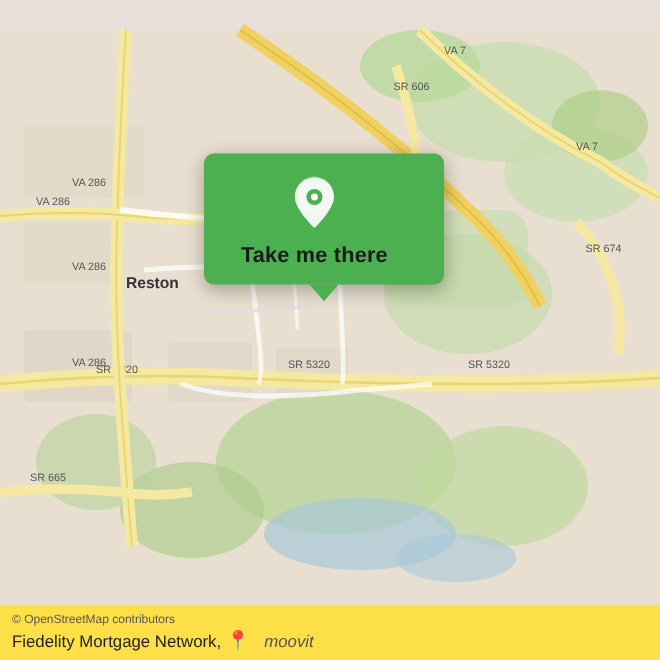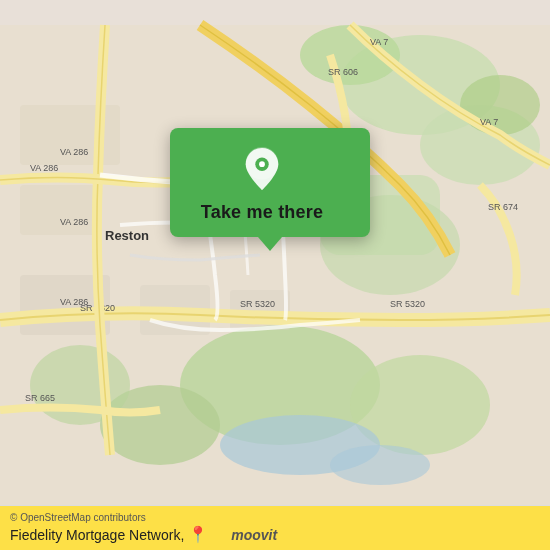--- a/index.html
+++ b/index.html
@@ -181,17 +181,17 @@
       <circle cx="20" cy="19" r="3" fill="white"></circle>
     </svg>
     <span class="take-me-there-label">Take me there</span>
   </div>
 
   <div class="bottom-bar">
     <div class="bottom-bar-copyright">© OpenStreetMap contributors</div>
     <div class="bottom-bar-title">
       <span>Fiedelity Mortgage Network,</span>
       <span style="color:#e84040; font-size:16px;">📍</span>
-      <span style="color:#555; font-size:14px; font-style:italic; font-weight:bold; margin-left:19px;">moovit</span>
+      <span style="color:#555; font-size:14px; font-style:italic; font-weight:normal; margin-left:8px;">moovit</span>
     </div>
   </div>
 
 </div>
 
 </body></html>

